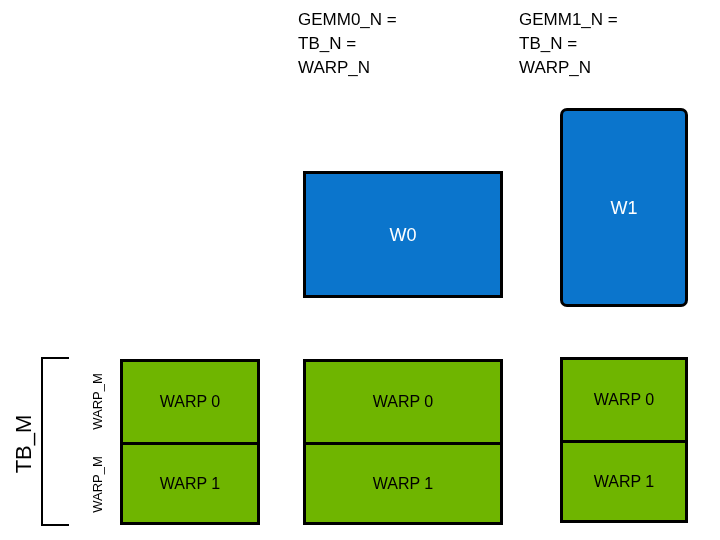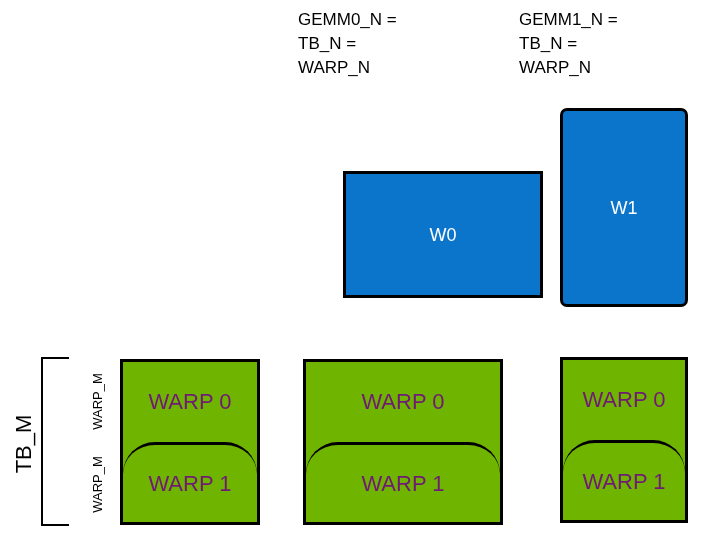--- a/index.html
+++ b/index.html
@@ -59,25 +59,24 @@
   .green-cell {
     flex: 1 1 50%;
     background: #6FB500;
     display: flex;
     align-items: center;
     justify-content: center;
     box-sizing: border-box;
   }
   .green-cell.divider-top {
     border-top: 3px solid #000000;
-    border-radius: 32px;
   }
   .green-cell .box-label {
-    color: #701a75;
-    font-size: 22px;
+    color: #000000;
+    font-size: 16px;
     font-family: "Liberation Sans", sans-serif;
     line-height: 1;
   }
 
   
   .bracket {
     position: absolute;
     box-sizing: border-box;
     border-left: 2px solid #000000;
     border-top: 2px solid #000000;
@@ -108,21 +107,21 @@
 <div id="canvas">
 
   <div class="col-caption" style="left:298px; top:8px; width:210px;">GEMM0_N =
 TB_N =
 WARP_N</div>
 
   <div class="col-caption" style="left:519px; top:8px; width:210px;">GEMM1_N =
 TB_N =
 WARP_N</div>
 
-  <div class="blue-box" style="left:303px; top:171px; width:200px; height:127px;margin-left:40px;">
+  <div class="blue-box" style="left:303px; top:171px; width:200px; height:127px;">
     <span class="box-label">W0</span>
   </div>
 
   <div class="blue-box" style="left:560px; top:108px; width:128px; height:199px;border-radius:7px;">
     <span class="box-label">W1</span>
   </div>
 
   <div class="bracket" style="left:41px; top:357px; width:28px; height:169px;"></div>
 
   <div class="vlabel vlabel-tbm" style="left:-16px; top:431px; width:80px;">TB_M</div>

